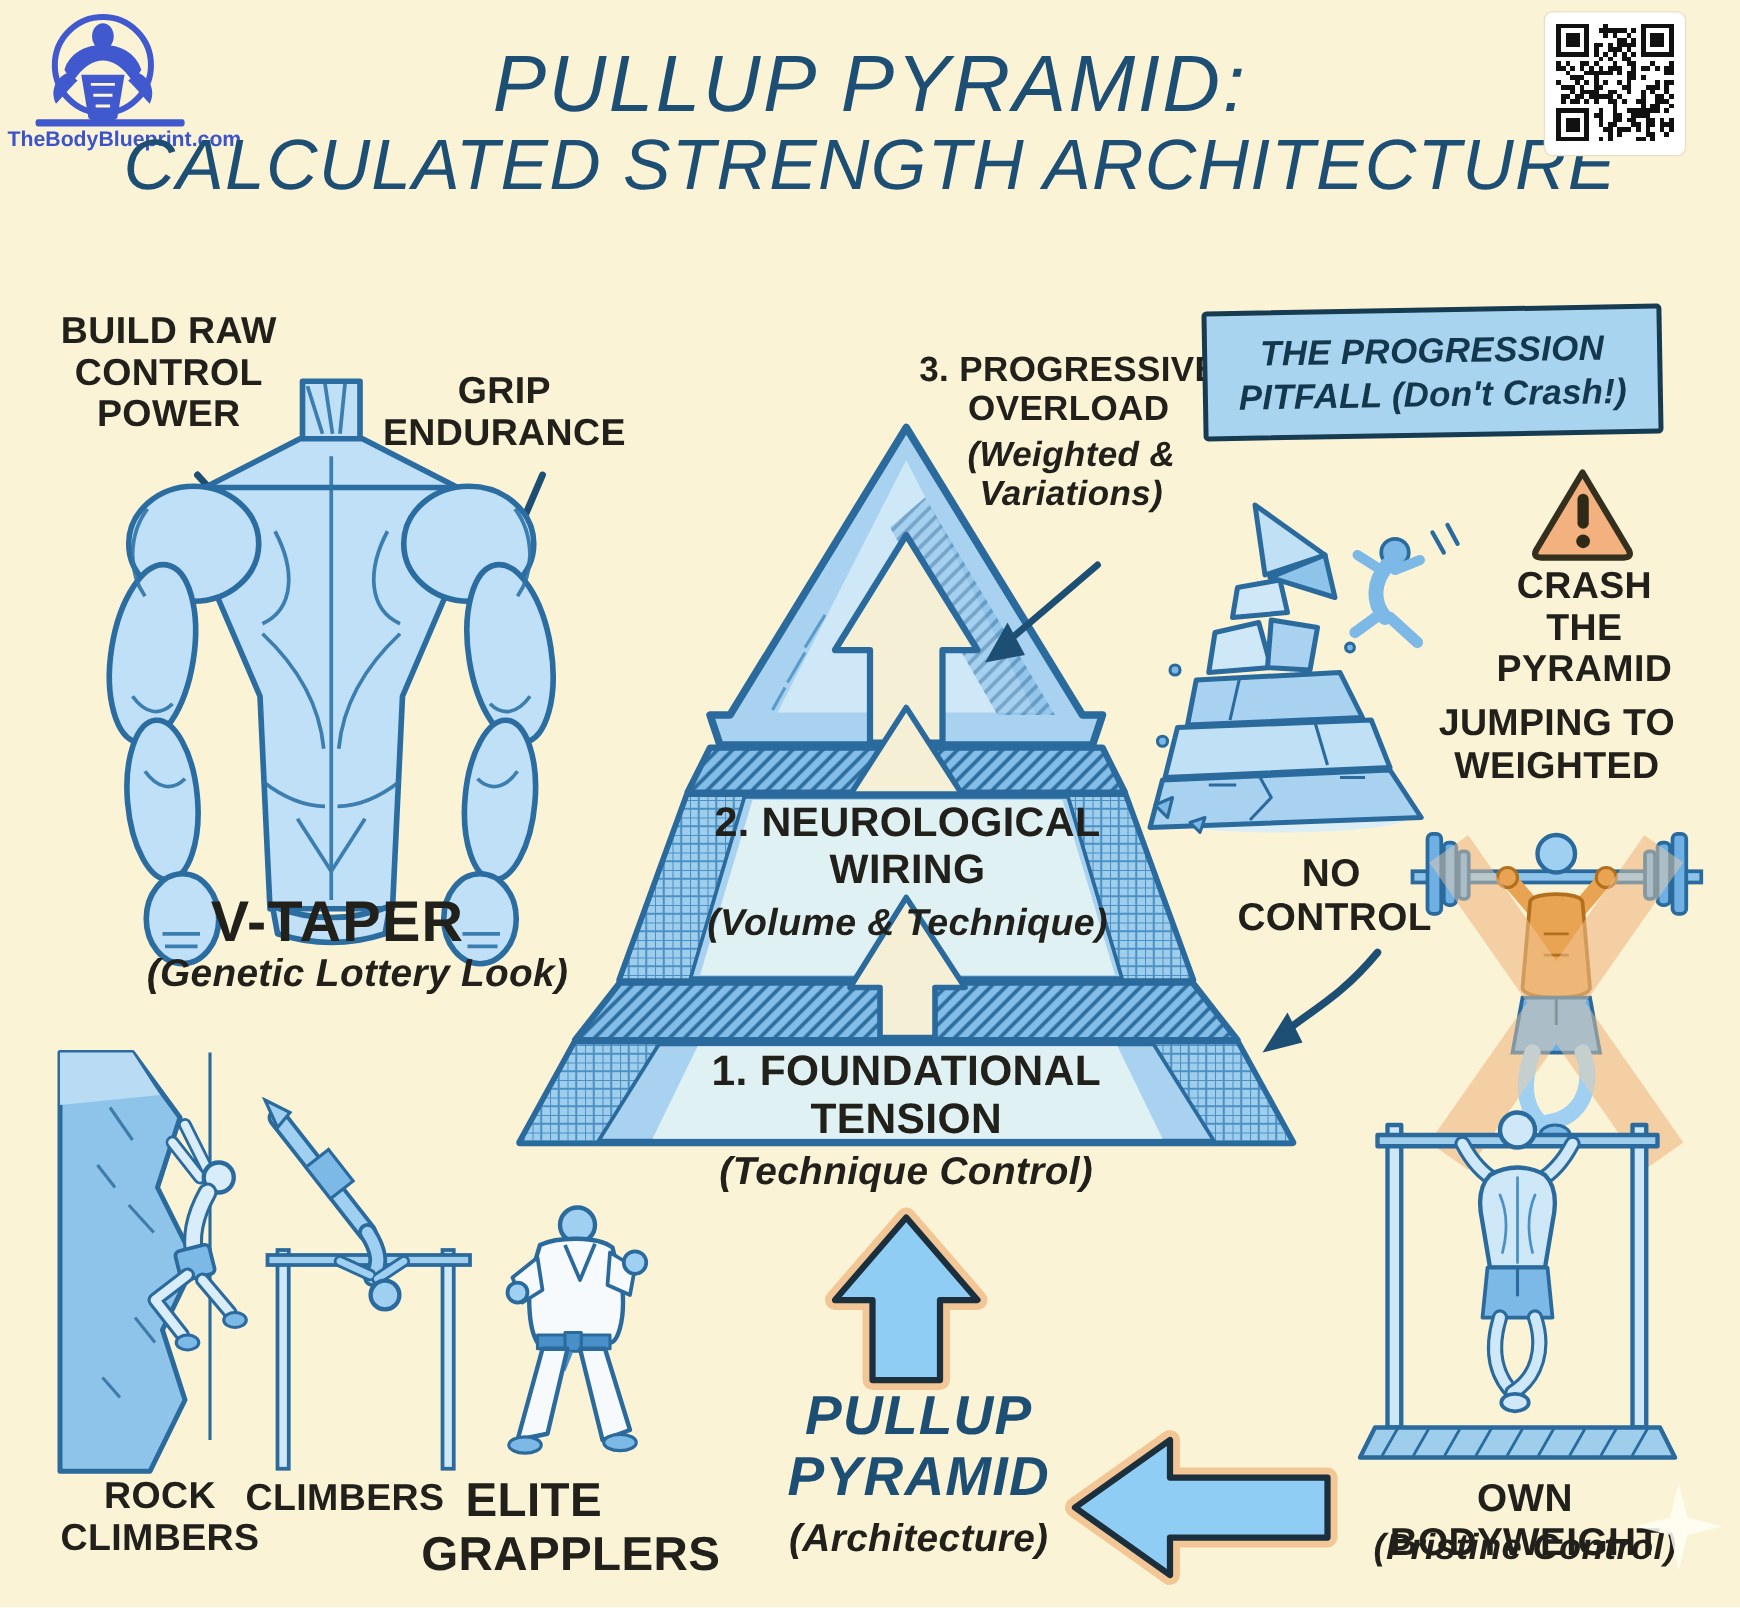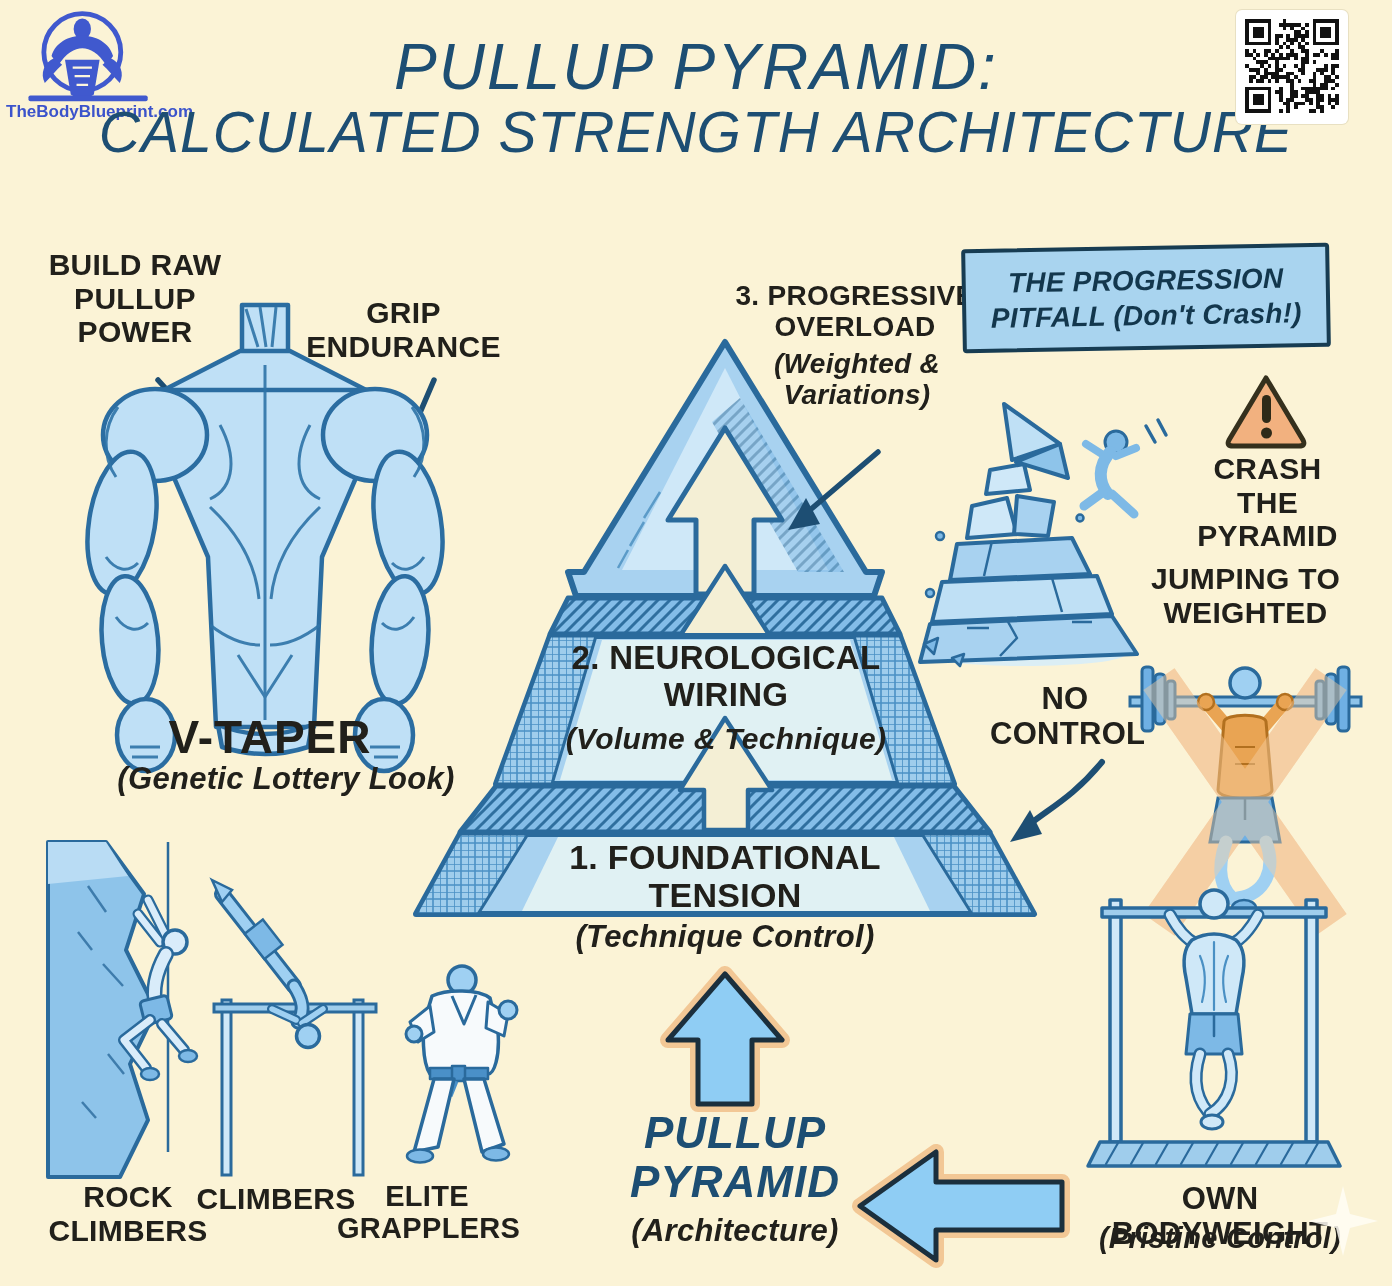--- a/index.html
+++ b/index.html
@@ -267,21 +267,21 @@
         <rect x="18" y="0" width="7" height="7" fill="#111"></rect>
         <rect x="19" y="1" width="5" height="5" fill="#fff"></rect>
         <rect x="20" y="2" width="3" height="3" fill="#111"></rect>
         <rect x="0" y="18" width="7" height="7" fill="#111"></rect>
         <rect x="1" y="19" width="5" height="5" fill="#fff"></rect>
         <rect x="2" y="20" width="3" height="3" fill="#111"></rect>
       </svg>
   </div>
 
   <div class="t" style="left:40px;top:248px;width:190px;font-size:30px">BUILD RAW
-PULLUP
+CONTROL
 POWER</div>
   <div class="t" style="left:306px;top:296px;width:195px;font-size:30px">GRIP
 ENDURANCE</div>
 
   <div class="abs" style="left:150px;top:372px">
     <svg width="95" height="100" viewBox="0 0 95 100">
       <path d="M8,8 L66,72" stroke="var(--navy)" stroke-width="5.5" stroke-linecap="round"></path>
       <polygon points="80,90 50,80 64,58" fill="var(--navy)"></polygon>
     </svg>
   </div>
@@ -544,21 +544,21 @@
       <polygon points="42,117 62,117 46,185 22,190" fill="#f7fafc" stroke="#2a6a9c" stroke-width="3.5"></polygon>
       <polygon points="72,117 92,117 112,182 90,190" fill="#f7fafc" stroke="#2a6a9c" stroke-width="3.5"></polygon>
       <ellipse cx="28" cy="194" rx="13" ry="6.5" fill="#7db9e6" stroke="#2a6a9c" stroke-width="2.5"></ellipse>
       <ellipse cx="104" cy="192" rx="13" ry="6.5" fill="#7db9e6" stroke="#2a6a9c" stroke-width="2.5"></ellipse>
     </svg>
   </div>
 
   <div class="t" style="left:48px;top:1180px;width:160px;font-size:30px">ROCK
 CLIMBERS</div>
   <div class="t" style="left:186px;top:1182px;width:180px;font-size:30px">CLIMBERS</div>
-  <div class="t" style="left:337px;top:1180px;width:180px;font-size:29px">ELITE
+  <div class="t" style="left:337px;top:1180px;width:180px;font-size:38px">ELITE
 GRAPPLERS</div>
 
   <div class="abs" style="left:658px;top:966px">
     <svg width="134" height="146" viewBox="0 0 134 146">
       <polygon points="67,8 124,74 94,74 94,138 40,138 40,74 10,74" fill="none" stroke="var(--peach)" stroke-width="16" stroke-linejoin="round"></polygon>
       <polygon points="67,8 124,74 94,74 94,138 40,138 40,74 10,74" fill="#8fcdf4" stroke="#1b2f3d" stroke-width="5" stroke-linejoin="round"></polygon>
     </svg>
   </div>
   <div class="t navy" style="left:620px;top:1108px;width:230px;font-size:44px;font-style:italic;letter-spacing:1px">PULLUP
 PYRAMID</div>

